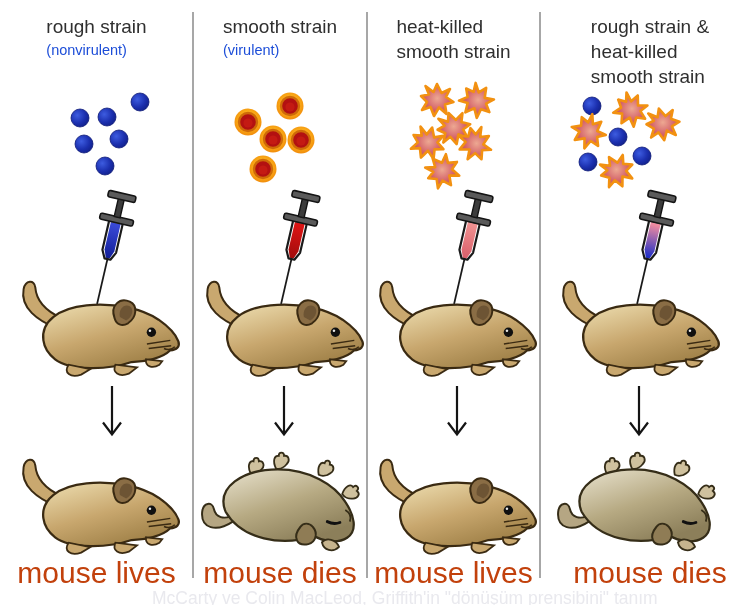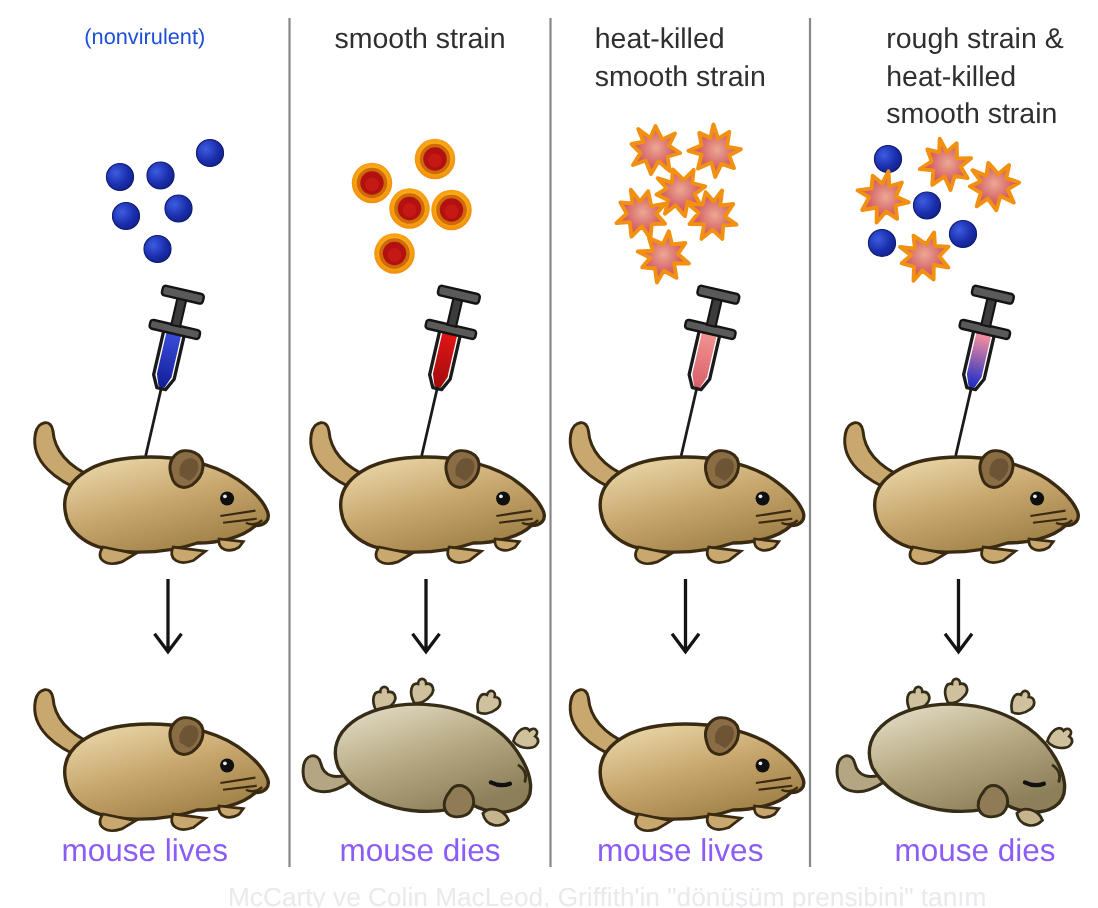--- a/index.html
+++ b/index.html
@@ -7,21 +7,21 @@
     width:732px;height:605px;overflow:hidden;background:#ffffff;
     font-family:"Liberation Sans", sans-serif;position:relative;
   }
   .canvas{position:absolute;left:0;top:0;width:732px;height:605px;}
   svg.diagram{position:absolute;left:0;top:0;display:block;}
   svg symbol{overflow:visible;}
   .col-header{position:absolute;top:14px;text-align:center;color:#2f2f2f;}
   .hblock{display:inline-block;text-align:left;}
   .hline{display:block;font-size:19px;line-height:1.32;}
   .hsub{display:block;font-size:14.5px;line-height:1.3;margin-top:2px;color:#1d4ed8;}
-  .outcome{position:absolute;top:556px;text-align:center;font-size:21px;color:#8b5cf6;}
+  .outcome{position:absolute;top:556px;text-align:center;font-size:30px;color:#c2410c;}
   .c0{left:0;width:193px;}
   .c1{left:193px;width:174px;}
   .c2{left:367px;width:173px;}
   .c3{left:540px;width:192px;padding-left:14px;}
   .watermark{
     position:absolute;left:152px;top:588px;font-size:17.5px;
     color:#e9e9ee;white-space:nowrap;
   }
 </style>
 </head>
@@ -183,26 +183,28 @@
     <path d="M639,386 L639,434 M630,422.5 L639,434.5 L648,422.5" stroke="#141414" stroke-width="2.2" fill="none"></path>
 
     <use href="#sym-mouse-alive" transform="translate(11,450) scale(0.9)"></use>
     <use href="#sym-mouse-dead" transform="translate(195,446) scale(0.9)"></use>
     <use href="#sym-mouse-alive" transform="translate(368,450) scale(0.9)"></use>
     <use href="#sym-mouse-dead" transform="translate(551,446) scale(0.9)"></use>
   </svg>
 
   <div class="col-header c0">
     <div class="hblock">
+      <span class="hline">rough strain</span>
       <span class="hsub">(nonvirulent)</span>
     </div>
   </div>
   <div class="col-header c1">
     <div class="hblock">
       <span class="hline">smooth strain</span>
+      <span class="hsub">(virulent)</span>
     </div>
   </div>
   <div class="col-header c2">
     <div class="hblock">
       <span class="hline">heat-killed</span>
       <span class="hline">smooth strain</span>
     </div>
   </div>
   <div class="col-header c3">
     <div class="hblock">

